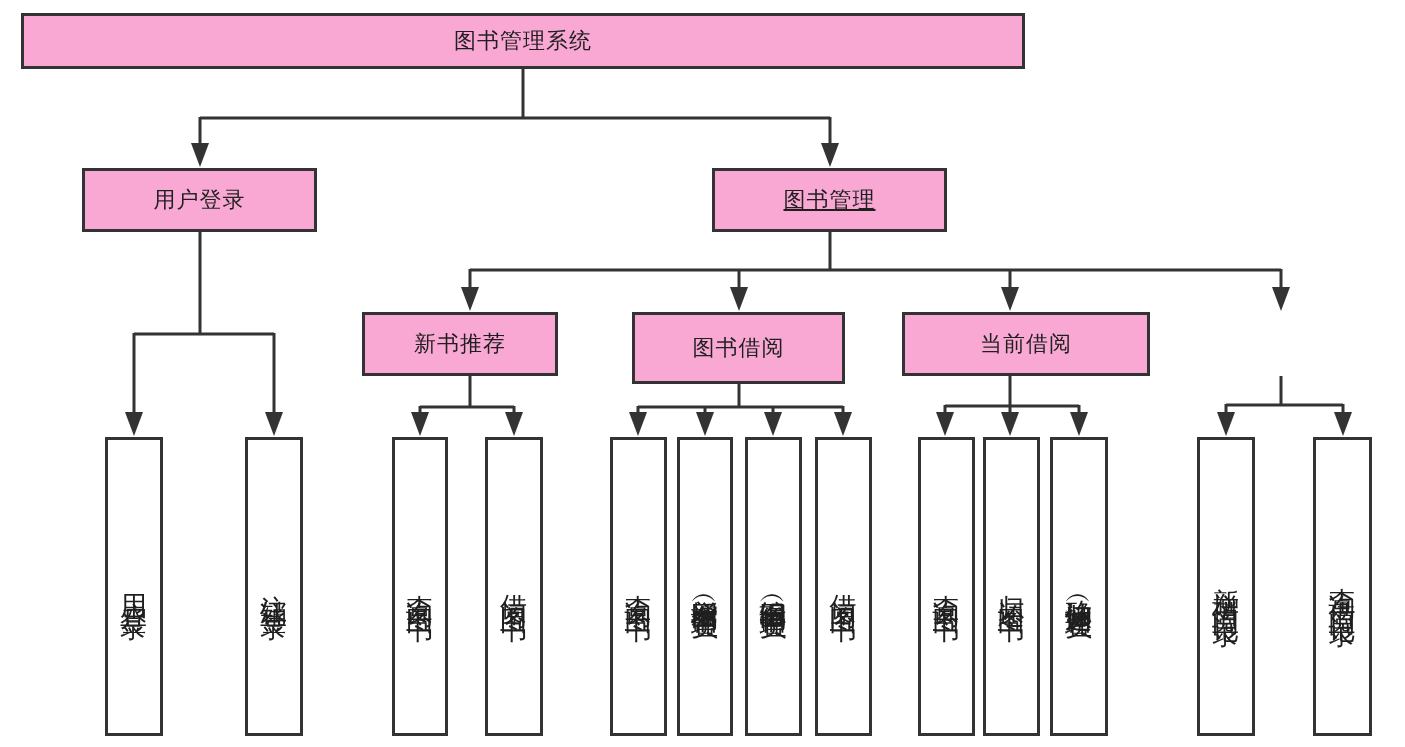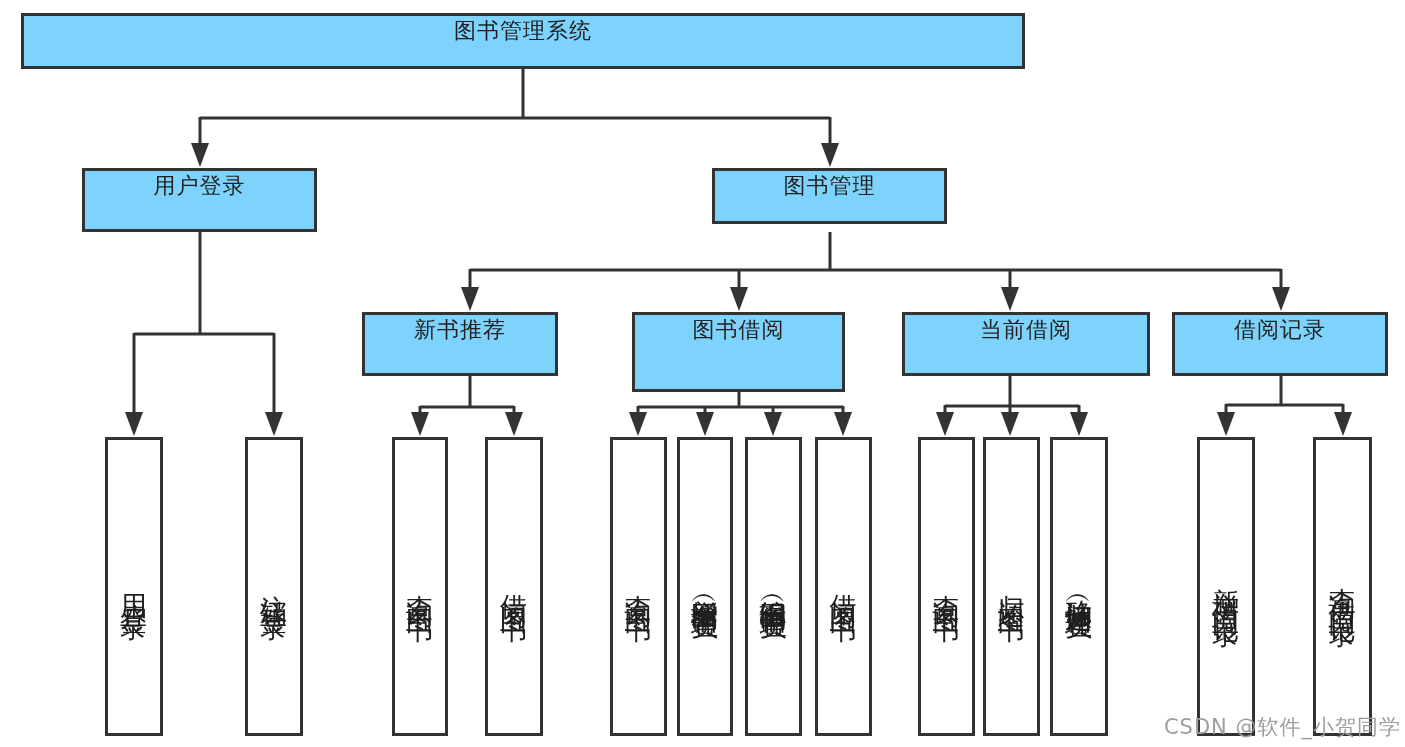--- a/index.html
+++ b/index.html
@@ -9,22 +9,22 @@
     background:#ffffff;
     font-family:"DejaVu Sans","Liberation Sans",sans-serif;
     color:#1f1f1f;
     overflow:hidden;
   }
   #connectors{position:absolute;left:0;top:0;z-index:1;}
   .hbox{
     position:absolute;
     box-sizing:border-box;
     border:3px solid #333333;
-    background:#7dd3fc;
-    display:flex;align-items:flex-start;justify-content:center;
+    background:#f9a8d4;
+    display:flex;align-items:center;justify-content:center;
     z-index:2;
   }
   .hbox .hlabel{
     font-size:22px;
     letter-spacing:1px;
     white-space:nowrap;
   }
   .vbox{
     position:absolute;
     box-sizing:border-box;
@@ -132,36 +132,33 @@
     </g>
   </svg>
 
   <div class="hbox" style="left:21px;top:13px;width:1004px;height:56px;">
     <span class="hlabel">图书管理系统</span>
   </div>
 
   <div class="hbox" style="left:82px;top:168px;width:235px;height:64px;">
     <span class="hlabel">用户登录</span>
   </div>
-  <div class="hbox" style="left:712px;top:168px;width:235px;height:56px;">
+  <div class="hbox" style="left:712px;top:168px;width:235px;height:64px;text-decoration:underline;">
     <span class="hlabel">图书管理</span>
   </div>
 
   <div class="hbox" style="left:362px;top:312px;width:196px;height:64px;">
     <span class="hlabel">新书推荐</span>
   </div>
-  <div class="hbox" style="left:632px;top:312px;width:213px;height:80px;">
+  <div class="hbox" style="left:632px;top:312px;width:213px;height:72px;">
     <span class="hlabel">图书借阅</span>
   </div>
   <div class="hbox" style="left:902px;top:312px;width:248px;height:64px;">
     <span class="hlabel">当前借阅</span>
   </div>
-  <div class="hbox" style="left:1172px;top:312px;width:216px;height:64px;">
-    <span class="hlabel">借阅记录</span>
-  </div>
 
   <div class="vbox" style="left:105px;width:58px;">
     <span class="vlabel">用户登录</span>
   </div>
   <div class="vbox" style="left:245px;width:58px;">
     <span class="vlabel">注销登录</span>
   </div>
 
   <div class="vbox" style="left:392px;width:56px;">
     <span class="vlabel">查询图书</span>
@@ -193,15 +190,14 @@
     <span class="vlabel">确认归还（管理员）</span>
   </div>
 
   <div class="vbox" style="left:1197px;width:58px;">
     <span class="vlabel">新增借阅记录</span>
   </div>
   <div class="vbox" style="left:1313px;width:59px;">
     <span class="vlabel">查询借阅记录</span>
   </div>
 
-  <div id="watermark">CSDN @软件_小贺同学</div>
 
 </div>
 
 </body></html>

